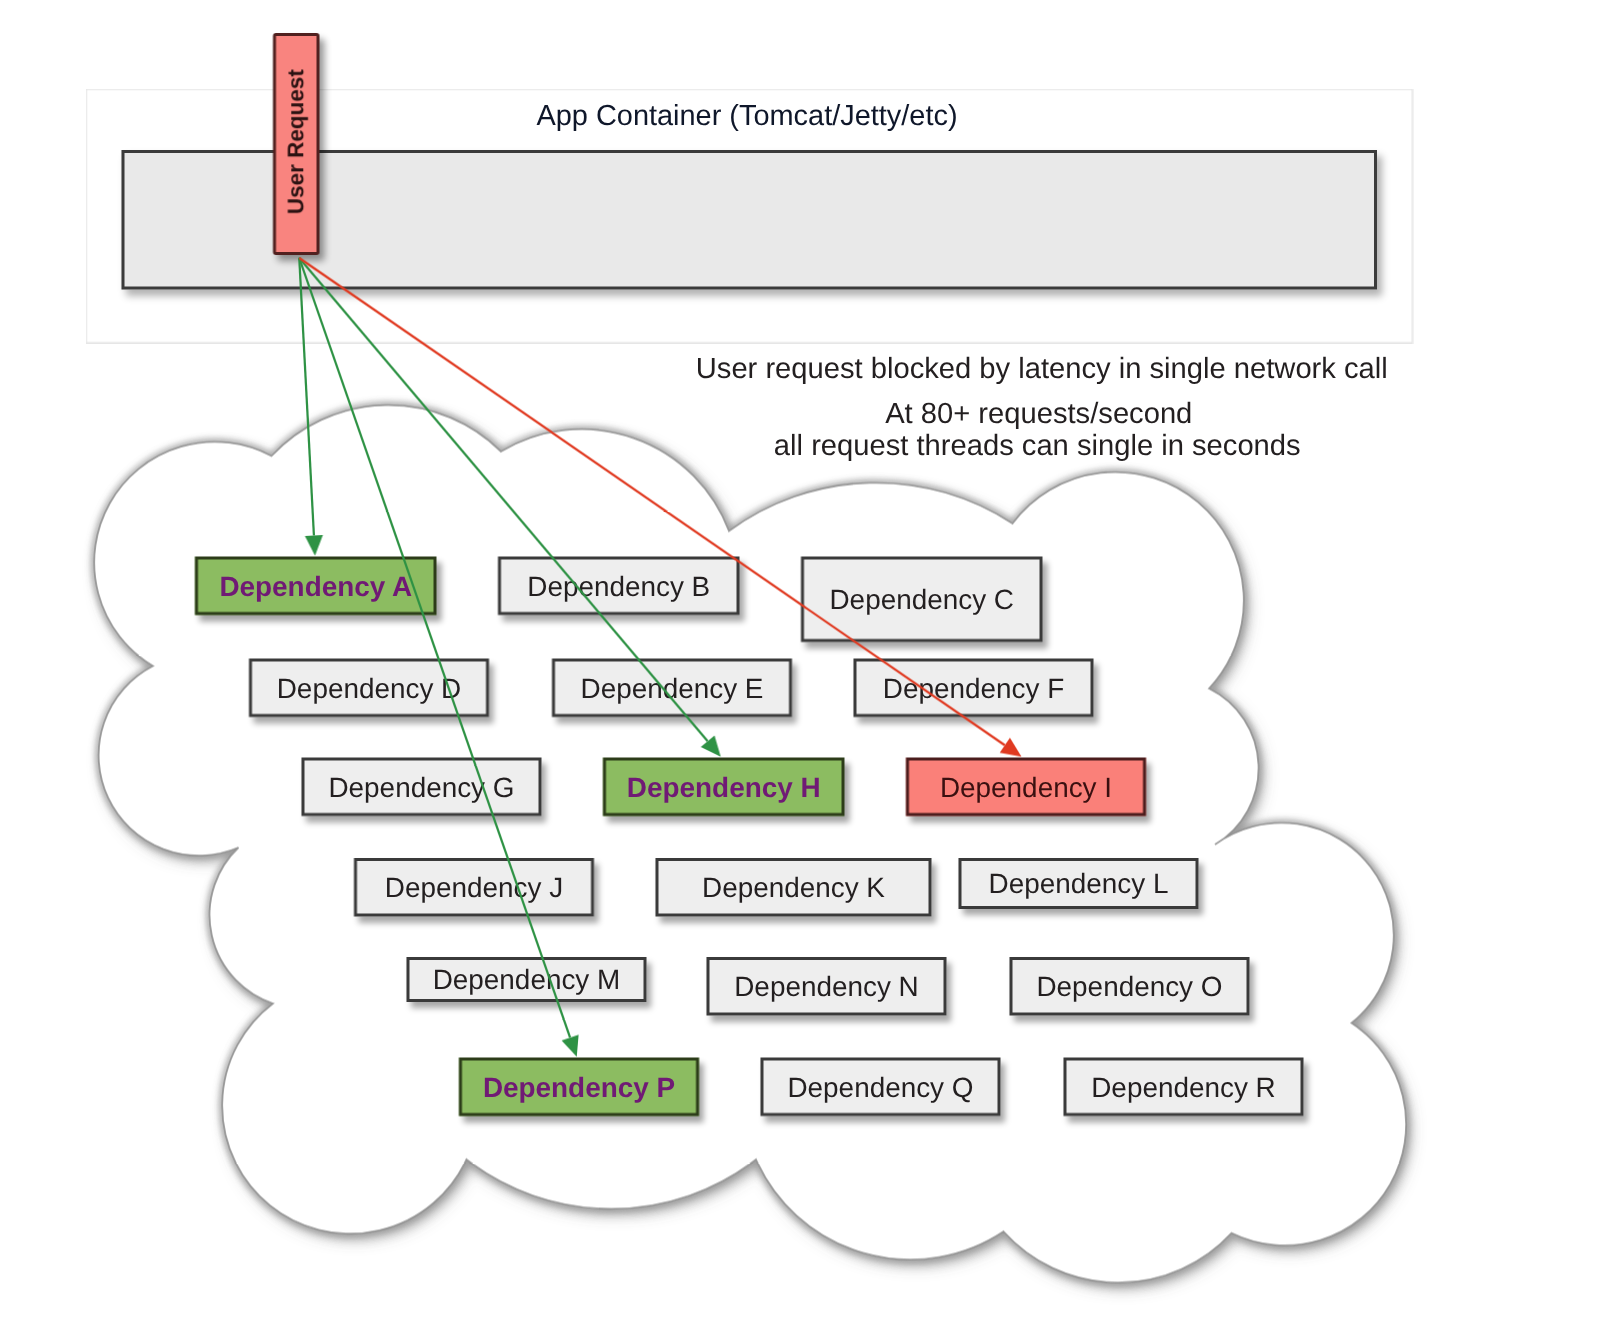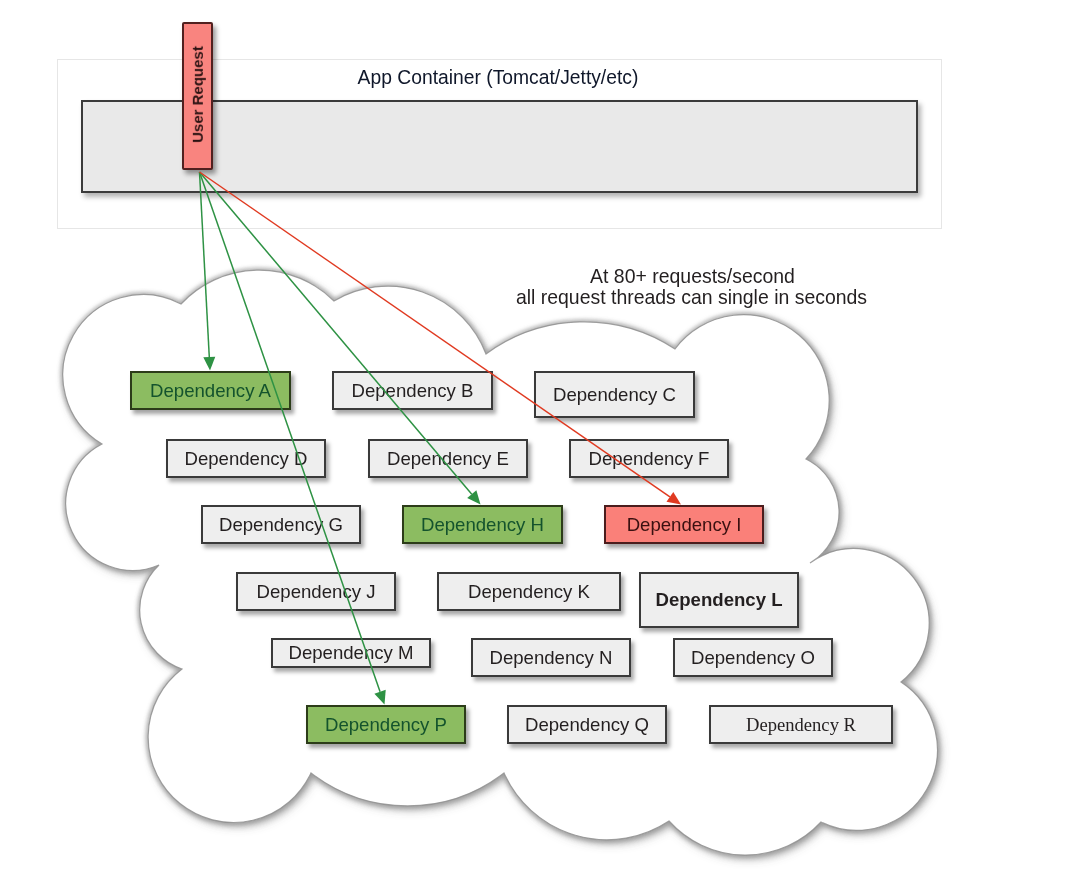--- a/index.html
+++ b/index.html
@@ -34,22 +34,22 @@
   #note0{top:237px;}
   #note1{top:267px;left:442px;}
   #note2{top:288px;left:441px;}
 
   
   .dep{position:absolute;box-sizing:border-box;display:flex;
        align-items:center;justify-content:center;
        font-size:18.6px;letter-spacing:0;}
   .dep.normal{background:#eeeeee;border:2.4px solid #3a3a3a;color:#231f20;
        box-shadow:3px 4px 4px rgba(0,0,0,.34);}
-  .dep.green{background:#8cbc61;border:2.6px solid #2c3c19;color:#14532d;
-       box-shadow:3px 4px 4px rgba(0,0,0,.36);}
+  .dep.green{background:#8cbc61;border:2.6px solid #2c3c19;color:#701a75;
+       box-shadow:3px 4px 4px rgba(0,0,0,.36);font-weight:bold;}
   .dep.red{background:#fa8079;border:2.6px solid #4b1d1d;color:#3a1010;
        box-shadow:3px 4px 4px rgba(0,0,0,.36);}
 </style>
 </head>
 <body>
 
 <div id="stage">
 
   <svg id="cloud-svg" class="abs" width="1080" height="889" style="left:0;top:0">
     <defs>
@@ -66,31 +66,32 @@
     <path id="cloud-core" fill="none" stroke="#8f8f8f" stroke-width="1.2" stroke-opacity="0.85" d="M 102.00 444.00 A 80.40 80.40 0 0 1 181.00 304.00 A 106.54 106.54 0 0 1 334.00 301.00 A 104.99 104.99 0 0 1 486.00 354.00 A 165.77 165.77 0 0 1 675.00 349.00 A 85.66 85.66 0 1 1 806.00 459.00 A 59.16 59.16 0 0 1 810.00 563.00 A 74.92 74.92 0 0 1 901.00 682.00 A 80.78 80.78 0 0 1 821.00 822.00 A 102.76 102.76 0 0 1 669.00 821.00 A 112.53 112.53 0 0 1 504.00 773.00 A 157.93 157.93 0 0 1 311.00 773.00 A 85.39 85.39 0 1 1 182.00 669.00 A 62.24 62.24 0 0 1 159.00 565.00 A 66.92 66.92 0 0 1 102.00 444.00 Z"></path>
   </svg>
 
   <div class="abs" id="container-box"></div>
   <div class="abs" id="thread-pool"></div>
   <div class="abs" id="container-title">App Container (Tomcat/Jetty/etc)</div>
   <div class="abs" id="user-request">
     <span>User Request</span>
   </div>
 
+  <div class="abs note" id="note0">User request blocked by latency in single network call</div>
   <div class="abs note" id="note1">At 80+ requests/second</div>
   <div class="abs note" id="note2">all request threads can single in seconds</div>
 
   <div id="dep-layer">
       <div class="dep green" style="left: 130px; top: 371px; width: 161px; height: 39px;">
         <span>Dependency A</span>
       </div>
       <div class="dep normal" style="left: 332px; top: 371px; width: 161px; height: 39px;">
         <span>Dependency B</span>
       </div>
-      <div class="dep normal" style="left: 534px; top: 371px; width: 161px; height: 47px;">
+      <div class="dep normal" style="left: 534px; top: 371px; width: 161px; height: 57px;">
         <span>Dependency C</span>
       </div>
       <div class="dep normal" style="left: 166px; top: 439px; width: 160px; height: 39px;">
         <span>Dependency D</span>
       </div>
       <div class="dep normal" style="left: 368px; top: 439px; width: 160px; height: 39px;">
         <span>Dependency E</span>
       </div>
       <div class="dep normal" style="left: 569px; top: 439px; width: 160px; height: 39px;">
         <span>Dependency F</span>
@@ -103,39 +104,39 @@
       </div>
       <div class="dep red" style="left: 604px; top: 505px; width: 160px; height: 39px;">
         <span>Dependency I</span>
       </div>
       <div class="dep normal" style="left: 236px; top: 572px; width: 160px; height: 39px;">
         <span>Dependency J</span>
       </div>
       <div class="dep normal" style="left: 437px; top: 572px; width: 184px; height: 39px;">
         <span>Dependency K</span>
       </div>
-      <div class="dep normal" style="left: 639px; top: 572px; width: 160px; height: 56px; font-weight: bold;">
+      <div class="dep normal" style="left: 639px; top: 572px; width: 160px; height: 34px;">
         <span>Dependency L</span>
       </div>
       <div class="dep normal" style="left: 271px; top: 638px; width: 160px; height: 30px;">
         <span>Dependency M</span>
       </div>
       <div class="dep normal" style="left: 471px; top: 638px; width: 160px; height: 39px;">
         <span>Dependency N</span>
       </div>
       <div class="dep normal" style="left: 673px; top: 638px; width: 160px; height: 39px;">
         <span>Dependency O</span>
       </div>
       <div class="dep green" style="left: 306px; top: 705px; width: 160px; height: 39px;">
         <span>Dependency P</span>
       </div>
       <div class="dep normal" style="left: 507px; top: 705px; width: 160px; height: 39px;">
         <span>Dependency Q</span>
       </div>
-      <div class="dep normal" style="left: 709px; top: 705px; width: 184px; height: 39px; font-family: Liberation Serif, serif;">
+      <div class="dep normal" style="left: 709px; top: 705px; width: 160px; height: 39px;">
         <span>Dependency R</span>
       </div>
     </div>
 
   <svg id="arrow-svg" class="abs" width="1080" height="889" style="left:0;top:0;pointer-events:none">
       <line x1="199.5" y1="172" x2="209.28689117155784" y2="357.0188473861173" stroke="#2e9244" stroke-width="1.5"></line>
       <polygon points="210,370.5 203.29526778760996,357.33578464320266 215.27851455550572,356.7019101290319" fill="#2e9244"></polygon>
       <line x1="199.5" y1="172" x2="471.7860369220971" y2="494.18899386689424" stroke="#2e9244" stroke-width="1.5"></line>
       <polygon points="480.5,504.5 467.20336752960566,498.0618663459622 476.3687063145885,490.3161213878263" fill="#2e9244"></polygon>
       <line x1="199.5" y1="172" x2="380.0696160774433" y2="691.7476787093976" stroke="#2e9244" stroke-width="1.5"></line>

